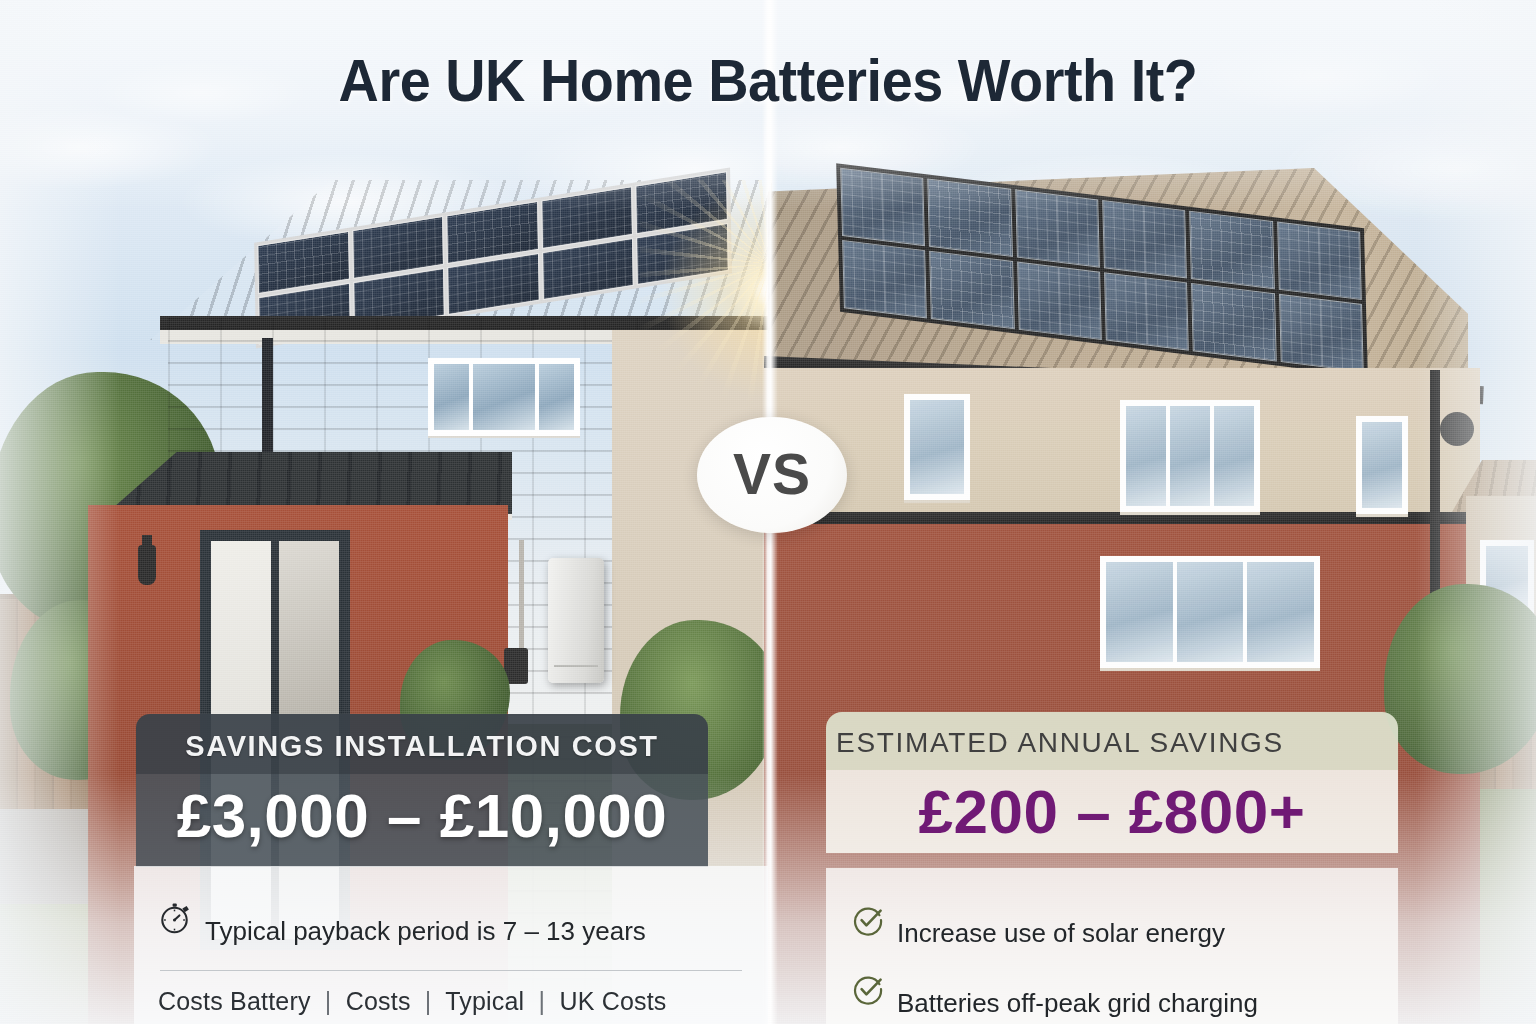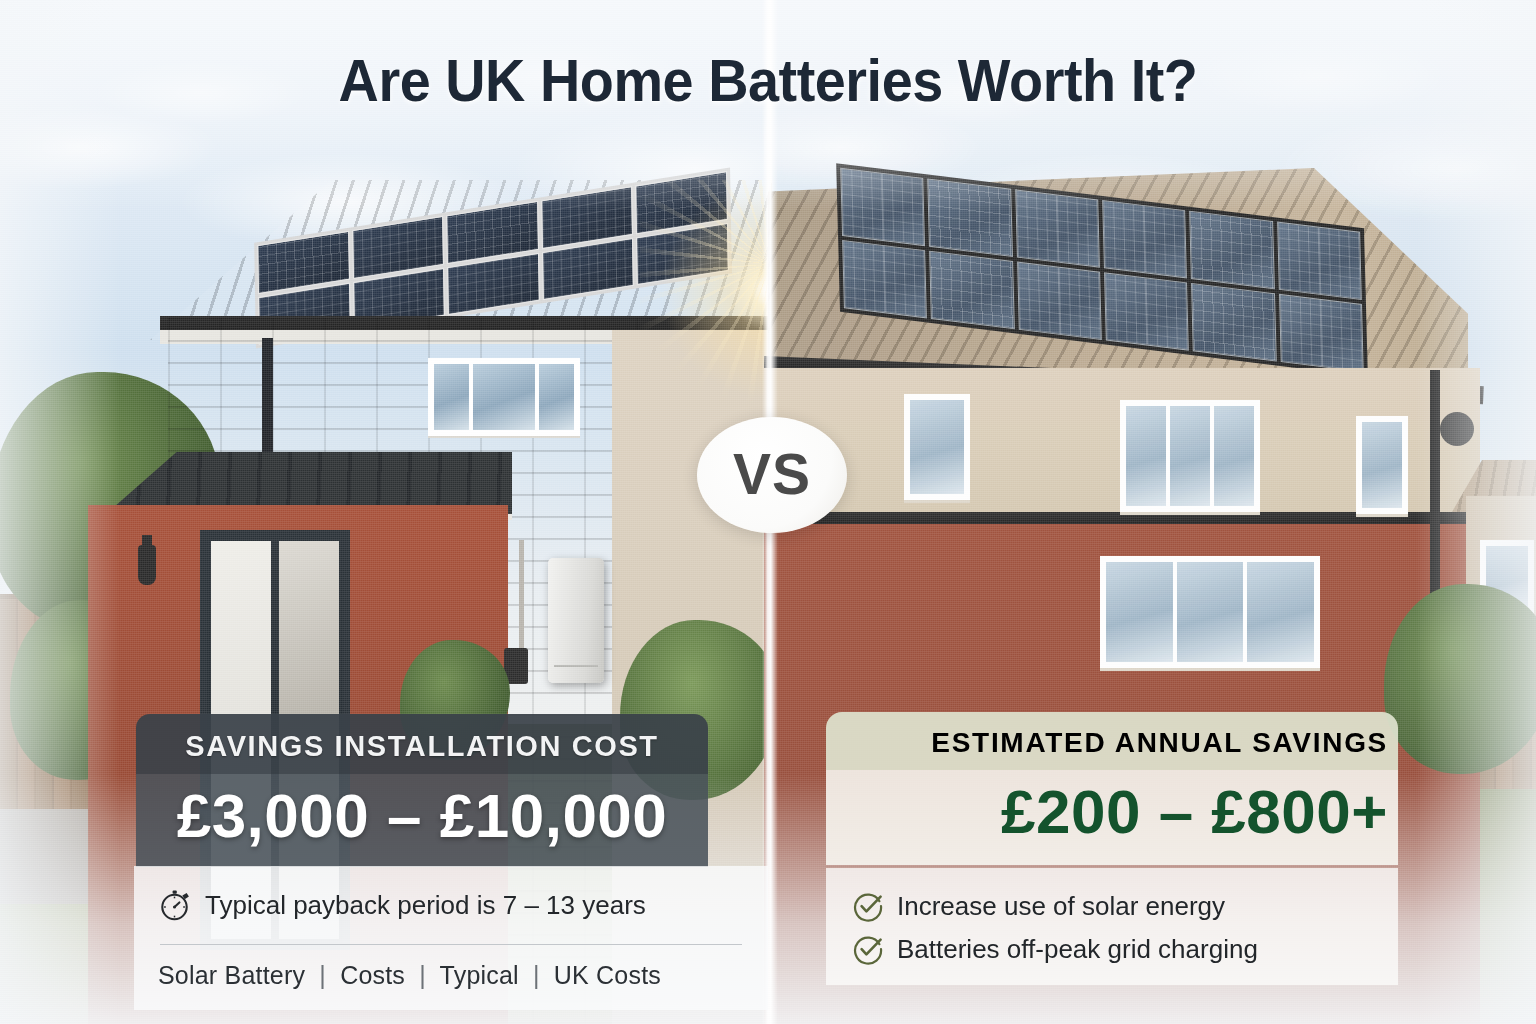--- a/index.html
+++ b/index.html
@@ -327,44 +327,44 @@
     background: rgba(250,251,252,.80);
     padding: 22px 24px 20px;
     box-sizing: border-box;
   }
 
   
   .card-right { left: 826px; top: 712px; width: 572px; }
   .card-right .hdr {
     background: rgba(222,226,205,.93);
     border-radius: 16px 16px 0 0;
-    color: #000000;
-    font-size: 28px; font-weight: 700; letter-spacing: 1.7px;
-    text-align: right;
+    color: #404040;
+    font-size: 28px; font-weight: 400; letter-spacing: 1.7px;
+    text-align: left;
     padding: 15px 10px 11px;
   }
   .card-right .big {
     background: rgba(248,248,243,.88);
-    color: #14532d;
+    color: #701a75;
     font-size: 62px; font-weight: 700; letter-spacing: .5px;
-    text-align: right;
-    padding: 6px 10px 18px;
+    text-align: center;
+    padding: 6px 10px 6px;
   }
   .card-right .foot {
     position: absolute; left: 0; top: 156px; width: 572px;
     background: rgba(251,251,250,.80);
     padding: 22px 26px 20px;
     box-sizing: border-box;
     text-align: center;
   }
 
   
   .row { display: flex; align-items: center; gap: 13px; }
   .row + .row { margin-top: 10px; }
-  .row-text { font-size: 26px; color: #23272b; line-height: 1.25; }
+  .row-text { font-size: 26px; color: #23272b; line-height: 1.25; margin-top: 27px; }
   .row-text.green { color: #22262a; }
   .ico { flex: 0 0 auto; display: block; }
   .rule {
     height: 1px; background: #c3c7cb; margin: 22px 2px 16px;
   }
   .tags { font-size: 25px; color: #2b3035; letter-spacing: .2px; }
   .tag-sep { color: #6d7278; padding: 0 7px; }
 </style>
 </head>
 <body>
@@ -505,21 +505,21 @@
           <line x1="16.5" y1="27.7" x2="16.5" y2="29.4" stroke="#26292d" stroke-width="1.5"></line>
           <line x1="6.1" y1="19" x2="7.8" y2="19" stroke="#26292d" stroke-width="1.5"></line>
           <line x1="25.2" y1="19" x2="26.9" y2="19" stroke="#26292d" stroke-width="1.5"></line>
         </svg>
         <div class="row-text">Typical payback period is 7 – 13 years</div>
       </div>
 
       <div class="rule"></div>
 
       <div class="tags">
-        <span>Solar Battery</span>
+        <span>Costs Battery</span>
         <span class="tag-sep">|</span>
         <span>Costs</span>
         <span class="tag-sep">|</span>
         <span>Typical</span>
         <span class="tag-sep">|</span>
         <span>UK Costs</span>
       </div>
     </div>
   </div>
 

